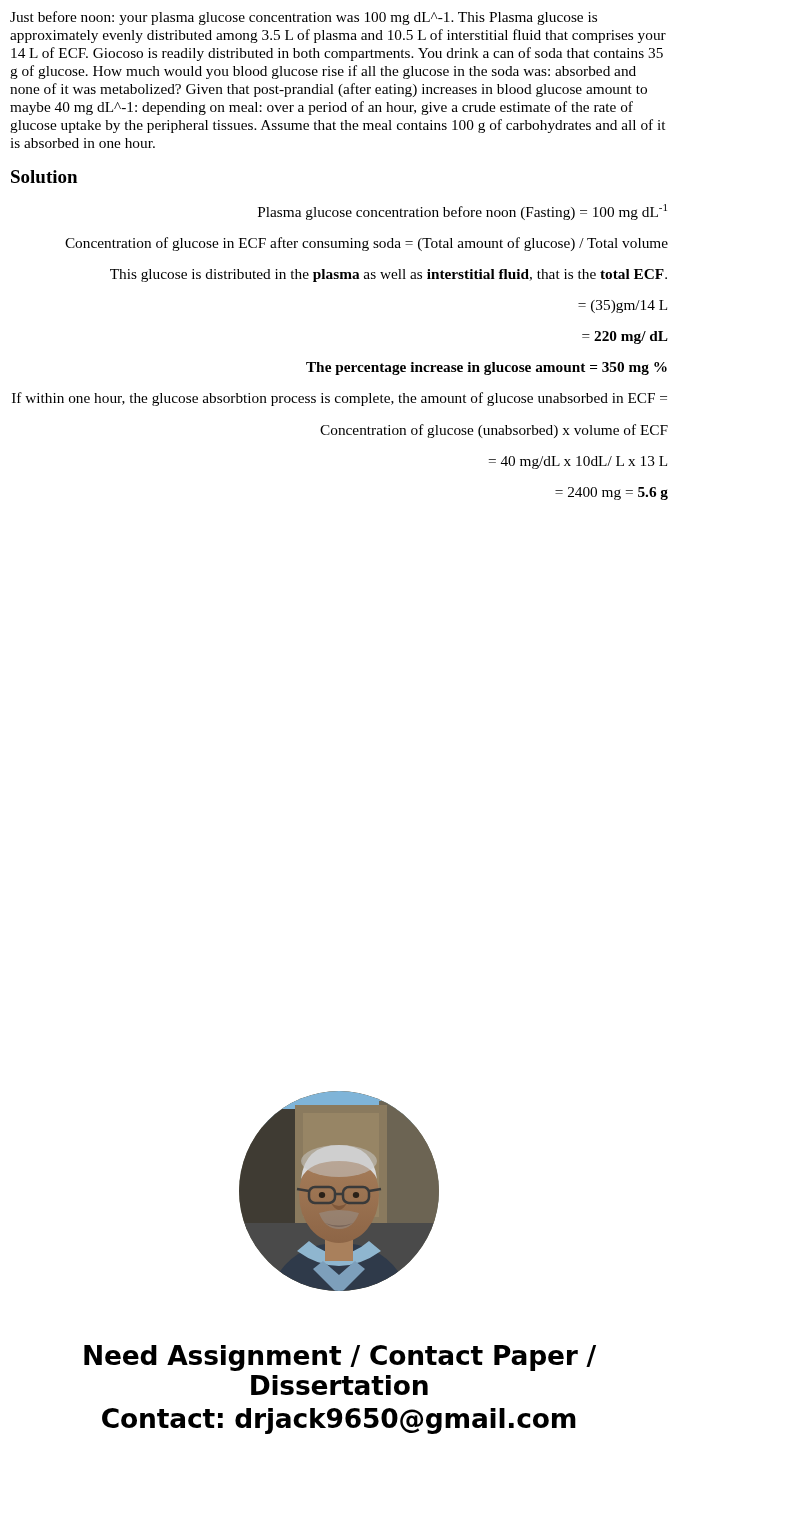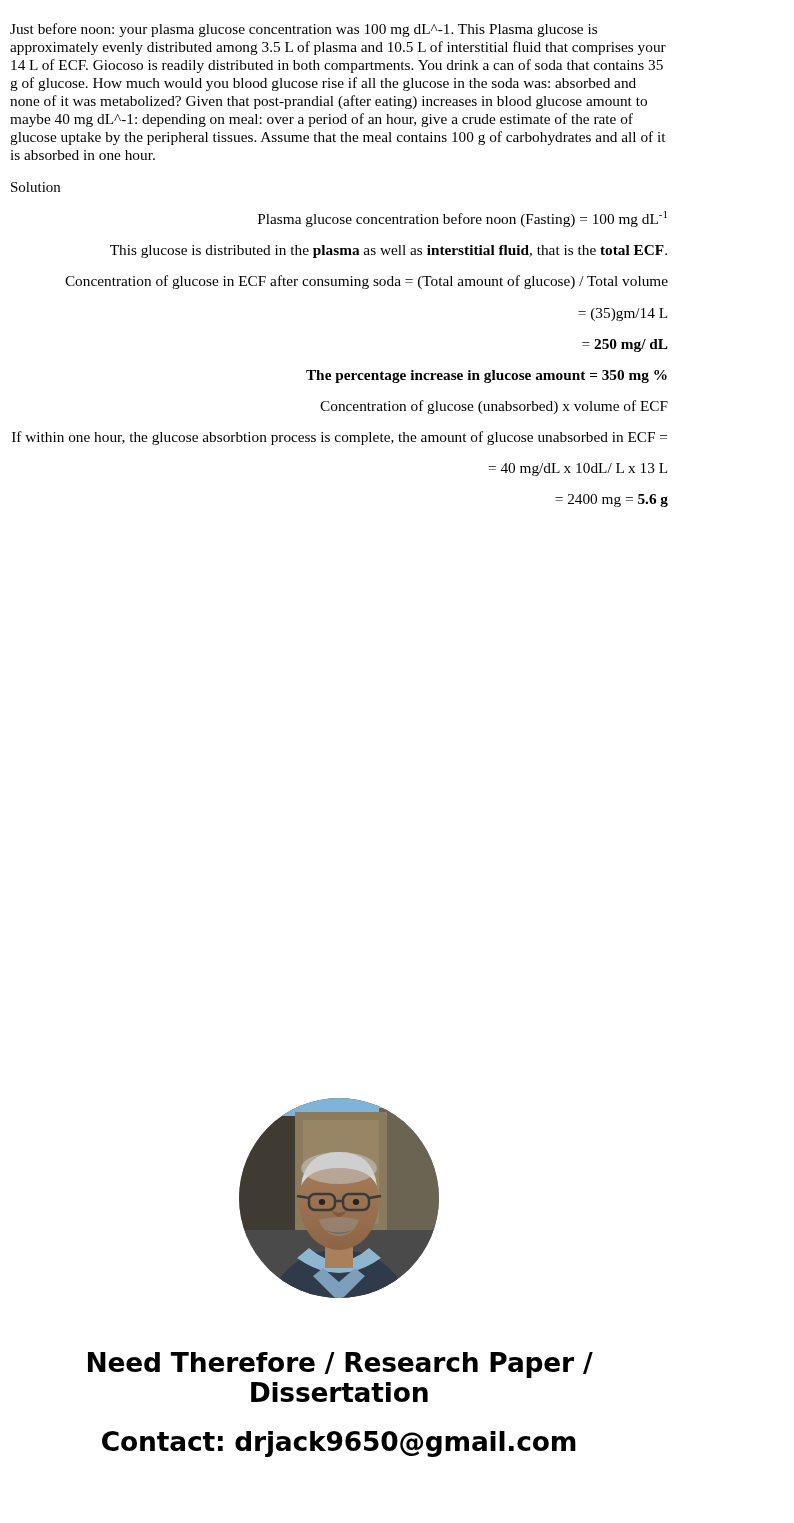--- a/index.html
+++ b/index.html
@@ -8,37 +8,37 @@
     background: #ffffff;
   }
   body {
     width: 794px;
     font-family: "Liberation Serif", serif;
     color: #000000;
   }
   .page {
     width: 678px;
     box-sizing: border-box;
-    padding: 20px 10px 0 10px;
+    padding: 8px 10px 0 10px;
     position: relative;
   }
   p.para {
     margin: 0 0 13px 0;
     font-size: 15.3px;
     line-height: 1.18;
     text-align: right;
   }
   p.intro {
     margin: 0 0 14px 0;
     font-size: 15.3px;
     line-height: 1.18;
   }
   h2.solution {
-    font-size: 15px;
-    font-weight: normal;
+    font-size: 19px;
+    font-weight: bold;
     margin: 14px 0 14px 0;
     line-height: 1.2;
   }
   b, .b { font-weight: bold; }
   sup {
     font-size: 0.72em;
     vertical-align: super;
     line-height: 0;
   }
   .avatar-wrap {
@@ -60,41 +60,41 @@
     text-align: center;
     font-family: "DejaVu Sans", sans-serif;
     font-weight: bold;
     font-size: 26.5px;
     line-height: 1.15;
     letter-spacing: -0.2px;
   }
   .footer .line2 { display: block; }
   .footer .contact {
     display: block;
-    margin-top: 18px;
+    margin-top: 2px;
   }
 </style>
 </head>
 <body>
 
 <div class="page">
 
   <p class="intro">Just before noon: your plasma glucose concentration was 100 mg dL^-1. This Plasma glucose is approximately evenly distributed among 3.5 L of plasma and 10.5 L of interstitial fluid that comprises your 14 L of ECF. Giocoso is readily distributed in both compartments. You drink a can of soda that contains 35 g of glucose. How much would you blood glucose rise if all the glucose in the soda was: absorbed and none of it was metabolized? Given that post-prandial (after eating) increases in blood glucose amount to maybe 40 mg dL^-1: depending on meal: over a period of an hour, give a crude estimate of the rate of glucose uptake by the peripheral tissues. Assume that the meal contains 100 g of carbohydrates and all of it is absorbed in one hour.</p>
 
   <h2 class="solution">Solution</h2>
 
   <div id="solution-body">
       <p class="para"><span>Plasma glucose concentration before noon (Fasting) = 100 mg dL</span><sup>-1</sup></p>
+      <p class="para"><span>Concentration of glucose in ECF after consuming soda = (Total amount of glucose) / Total volume</span></p>
       <p class="para"><span>This glucose is distributed in the </span><b>plasma</b><span> as well as </span><b>interstitial fluid</b><span>, that is the </span><b>total ECF</b><span>.</span></p>
-      <p class="para"><span>Concentration of glucose in ECF after consuming soda = (Total amount of glucose) / Total volume</span></p>
       <p class="para"><span>= (35)gm/14 L</span></p>
-      <p class="para"><span>= </span><b>250 mg/ dL</b></p>
+      <p class="para"><span>= </span><b>220 mg/ dL</b></p>
       <p class="para"><b>The percentage increase in glucose amount = 350 mg %</b></p>
+      <p class="para"><span>If within one hour, the glucose absorbtion process is complete, the amount of glucose unabsorbed in ECF =</span></p>
       <p class="para"><span>Concentration of glucose (unabsorbed) x volume of ECF</span></p>
-      <p class="para"><span>If within one hour, the glucose absorbtion process is complete, the amount of glucose unabsorbed in ECF =</span></p>
       <p class="para"><span>= 40 mg/dL x 10dL/ L x 13 L</span></p>
       <p class="para"><span>= 2400 mg = </span><b>5.6 g</b></p>
     </div>
 
   <div class="avatar-wrap">
     <div class="avatar">
       <svg width="200" height="200" viewBox="0 0 200 200" aria-hidden="true">
         <defs>
           <clipPath id="c">
               <circle cx="100" cy="100" r="100"></circle>
@@ -128,17 +128,17 @@
           <ellipse cx="117" cy="104" rx="3.2" ry="3" fill="#2a2017"></ellipse>
           <path d="M92 112 q8 14 16 0 q-8 6 -16 0 z" fill="#7b5336" opacity="0.8"></path>
           <path d="M86 132 q14 8 28 0 q-14 5 -28 0 z" fill="#5f3b27"></path>
           <path d="M80 122 q20 -6 40 0 q-6 16 -20 16 q-14 0 -20 -16 z" fill="#9a9a9a" opacity="0.45"></path>
         </g>
       </svg>
     </div>
   </div>
 
   <div class="footer">
-    <span>Need Therefore / Research Paper / Dissertation</span>
+    <span>Need Assignment / Contact Paper / Dissertation</span>
     <span class="contact">Contact: drjack9650@gmail.com</span>
   </div>
 
 </div>
 
 </body></html>

